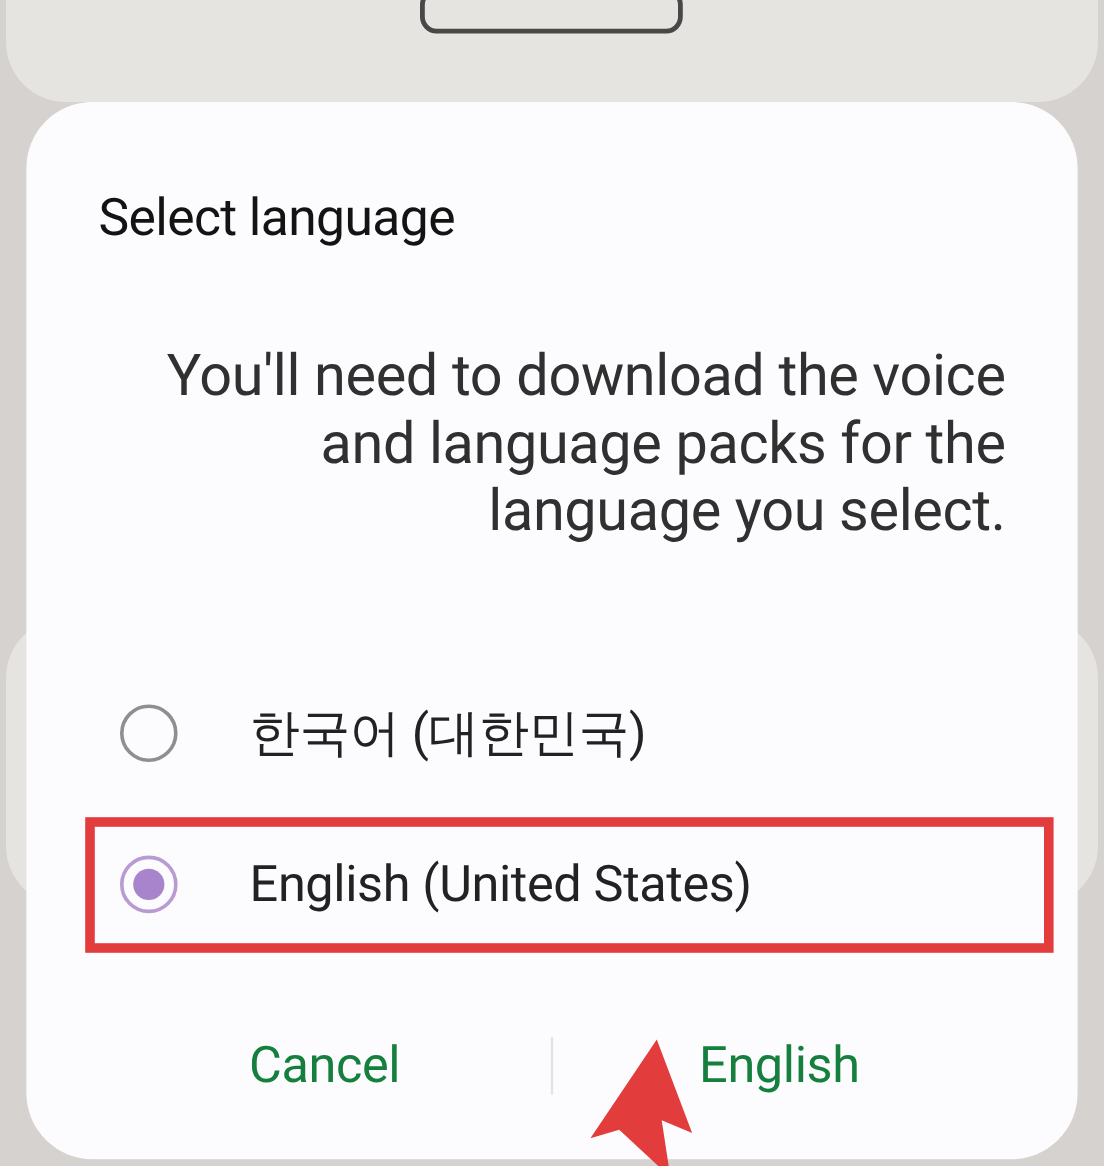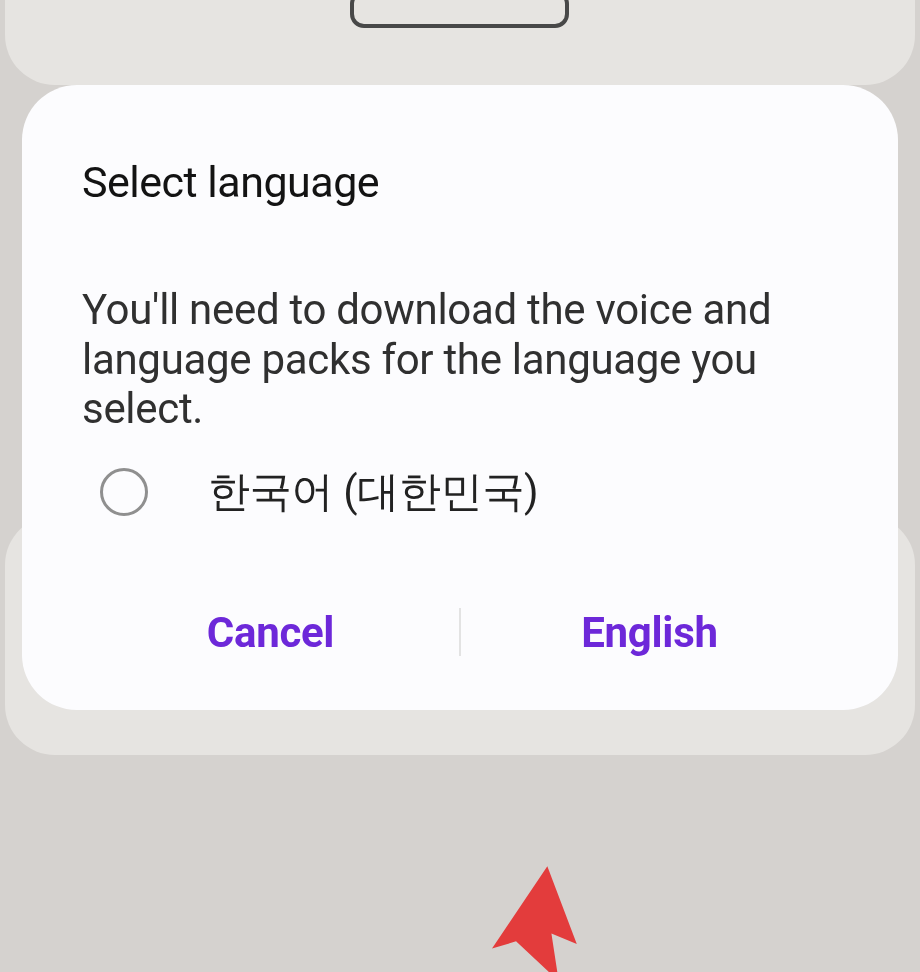--- a/index.html
+++ b/index.html
@@ -53,24 +53,26 @@
       padding: 72px 60px 35px 60px;
     }
     .dialog-title {
       font-size: 43px;
       font-weight: 400;
       color: #131313;
       letter-spacing: -0.5px;
       margin-bottom: 78px;
     }
     .dialog-description {
-      font-size: 42px;
+      font-size: 48px;
       color: #303030;
       line-height: 1.18;
+      margin-bottom: 98px;
       letter-spacing: -0.3px;
+      text-align: right;
     }
     .option-list {
       display: flex;
       flex-direction: column;
     }
     .option-row {
       display: flex;
       align-items: center;
       gap: 60px;
       padding: 30px 18px;
@@ -113,22 +115,22 @@
       display: flex;
       margin-top: 40px;
       align-items: center;
       justify-content: center;
     }
     .dialog-button {
       flex: 1;
       background: none;
       border: none;
       font-size: 42px;
-      font-weight: 700;
-      color: #6d28d9;
+      font-weight: 400;
+      color: #15803d;
       padding: 18px 0;
       cursor: pointer;
       font-family: inherit;
       letter-spacing: -0.3px;
     }
     .button-divider {
       width: 2px;
       height: 48px;
       background: #e3e3e3;
     }
@@ -148,20 +150,26 @@
 
 <div class="dialog">
   <h2 class="dialog-title">Select language</h2>
   <p class="dialog-description">You'll need to download the voice and language packs for the language you select.</p>
 
   <div class="option-list">
     <div class="option-row">
       <span class="radio"></span>
       <span class="option-label">한국어 (대한민국)</span>
     </div>
+    <div class="option-row highlighted">
+      <span class="radio selected">
+        <span class="radio-inner"></span>
+      </span>
+      <span class="option-label">English (United States)</span>
+    </div>
   </div>
 
   <div class="button-row">
     <button class="dialog-button">Cancel</button>
     <div class="button-divider"></div>
     <button class="dialog-button">English</button>
   </div>
 </div>
 
 <svg class="arrow-annotation" width="130" height="110" viewBox="0 0 130 110">

